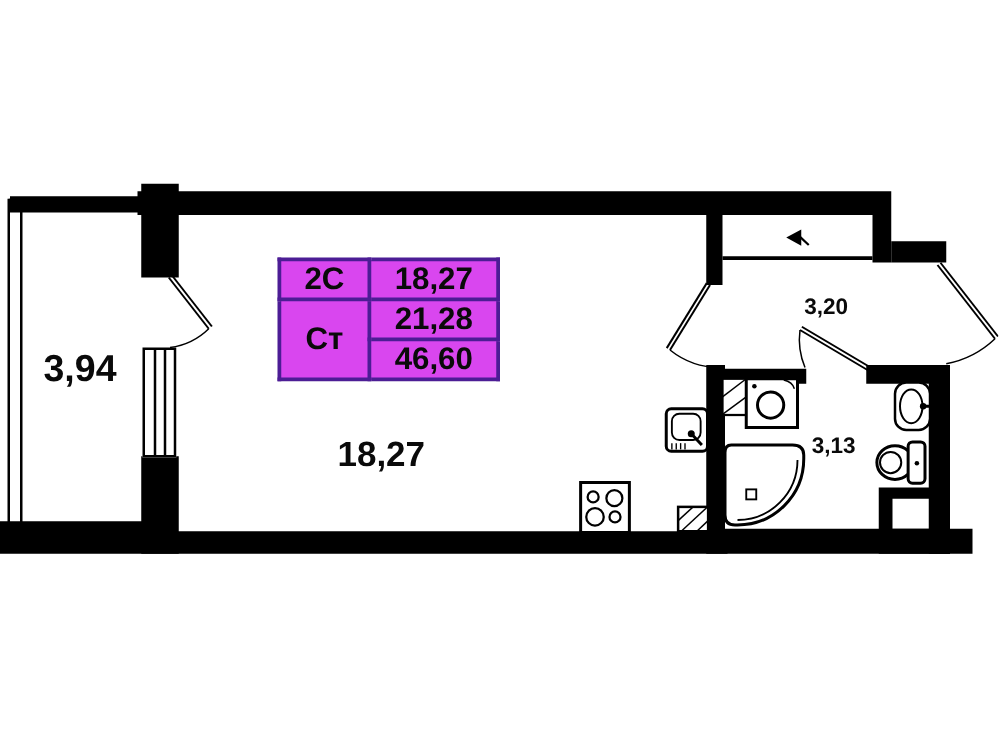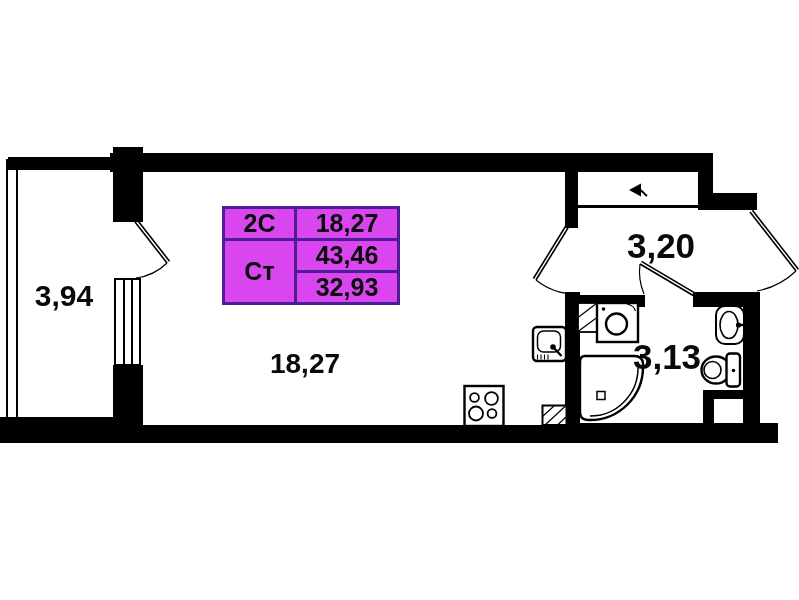--- a/index.html
+++ b/index.html
@@ -1,21 +1,21 @@
 <!DOCTYPE html>
 <html><head>
 <meta charset="utf-8">
 <style>
   html,body{margin:0;padding:0;background:#ffffff;}
   .plan{position:relative;width:799px;height:600px;background:#ffffff;overflow:hidden;
         font-family:"Liberation Sans",sans-serif;color:#0a0a0a;}
   .wall{position:absolute;background:#000000;}
   .white-inset{position:absolute;background:#ffffff;}
   svg.overlay{position:absolute;left:0;top:0;width:799px;height:600px;pointer-events:none;}
-  .room-label{position:absolute;transform:translate(-50%,-50%);font-size:35px;font-weight:600;
+  .room-label{position:absolute;transform:translate(-50%,-50%);font-size:18px;font-weight:600;
               letter-spacing:0px;white-space:nowrap;}
   .area-table{position:absolute;left:222px;top:206px;border-collapse:collapse;
               font-size:25px;font-weight:600;text-align:center;}
   .area-table td{border:3px solid #4c1d95;padding:0;background:#d946ef;}
   .area-table .c-label{width:69px;}
   .area-table .c-val{width:100px;}
   .area-table tr{height:29px;}
   .window-frame{position:absolute;left:114px;top:278px;width:27px;height:88px;
                 border:2px solid #000;background:#fff;box-sizing:border-box;}
   .window-frame .mullion{position:absolute;top:0;bottom:0;width:2px;background:#000;}
@@ -154,21 +154,21 @@
   <div class="room-label" style="left:667px;top:357px;">3,13</div>
 
   <table class="area-table">
     <tbody>
         <tr>
       <td class="c-label">2С</td>
       <td class="c-val">18,27</td>
     </tr>
     <tr>
       <td class="c-label" rowspan="2">Ст</td>
-      <td class="c-val">43,46</td>
+      <td class="c-val">21,28</td>
     </tr>
     <tr>
-      <td class="c-val">32,93</td>
+      <td class="c-val">46,60</td>
     </tr>
   </tbody>
     </table>
 
 </div>
 
 </body></html>

